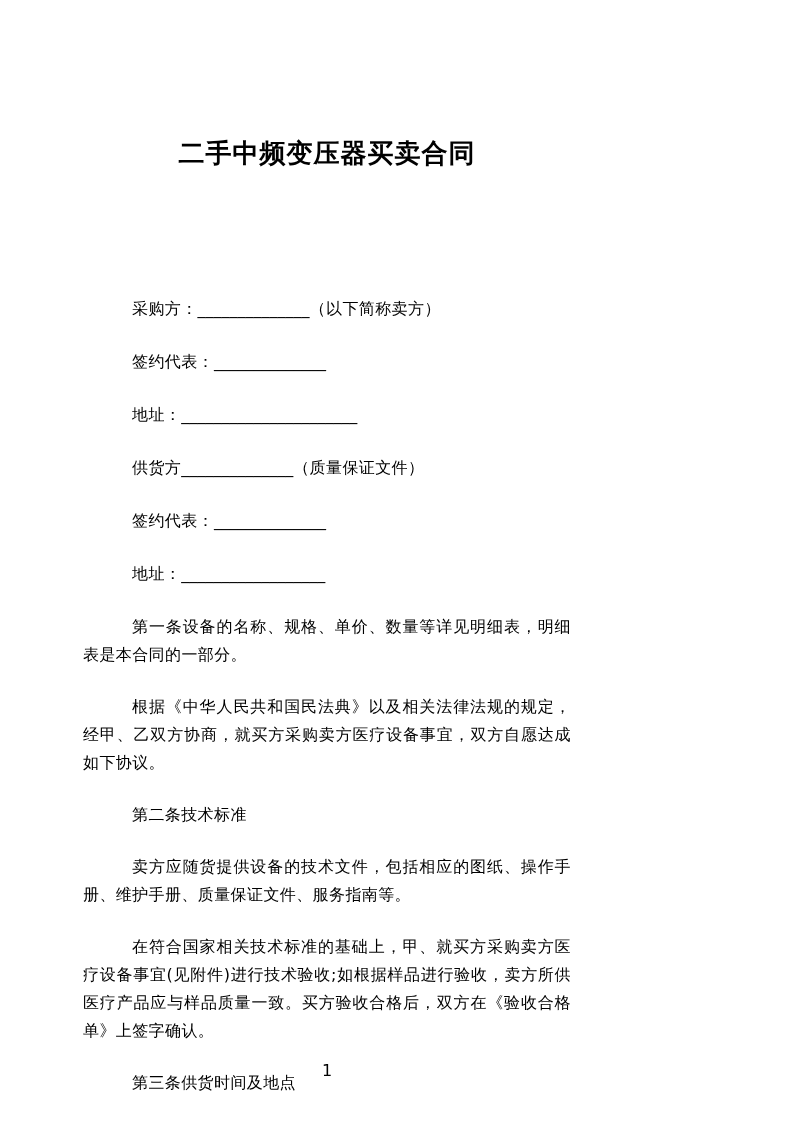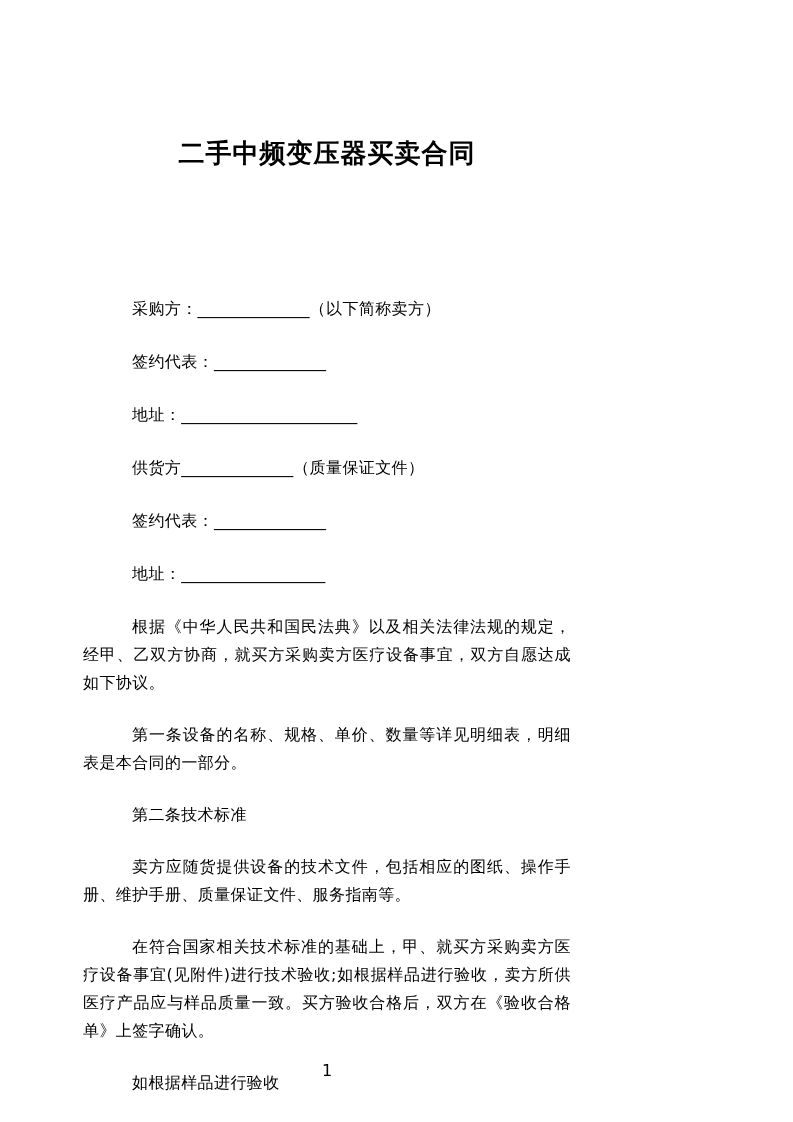--- a/index.html
+++ b/index.html
@@ -70,22 +70,22 @@
   <div id="parties">
       <p class="pline"><span>采购方：</span><span class="blank">______________</span><span>（以下简称卖方）</span></p>
       <p class="pline"><span>签约代表：</span><span class="blank">______________</span><span></span></p>
       <p class="pline"><span>地址：</span><span class="blank">______________________</span><span></span></p>
       <p class="pline"><span>供货方</span><span class="blank">______________</span><span>（质量保证文件）</span></p>
       <p class="pline"><span>签约代表：</span><span class="blank">______________</span><span></span></p>
       <p class="pline"><span>地址：</span><span class="blank">__________________</span><span></span></p>
     </div>
 
   <div id="clauses">
+      <p class="para">第一条设备的名称、规格、单价、数量等详见明细表，明细表是本合同的一部分。</p>
       <p class="para">根据《中华人民共和国民法典》以及相关法律法规的规定，经甲、乙双方协商，就买方采购卖方医疗设备事宜，双方自愿达成如下协议。</p>
-      <p class="para">第一条设备的名称、规格、单价、数量等详见明细表，明细表是本合同的一部分。</p>
       <p class="para">第二条技术标准</p>
       <p class="para">卖方应随货提供设备的技术文件，包括相应的图纸、操作手册、维护手册、质量保证文件、服务指南等。</p>
       <p class="para">在符合国家相关技术标准的基础上，甲、就买方采购卖方医疗设备事宜(见附件)进行技术验收;如根据样品进行验收，卖方所供医疗产品应与样品质量一致。买方验收合格后，双方在《验收合格单》上签字确认。</p>
-      <p class="para">如根据样品进行验收</p>
+      <p class="para">第三条供货时间及地点</p>
     </div>
 
   <div class="page-number">1</div>
 </div>
 
 </body></html>

